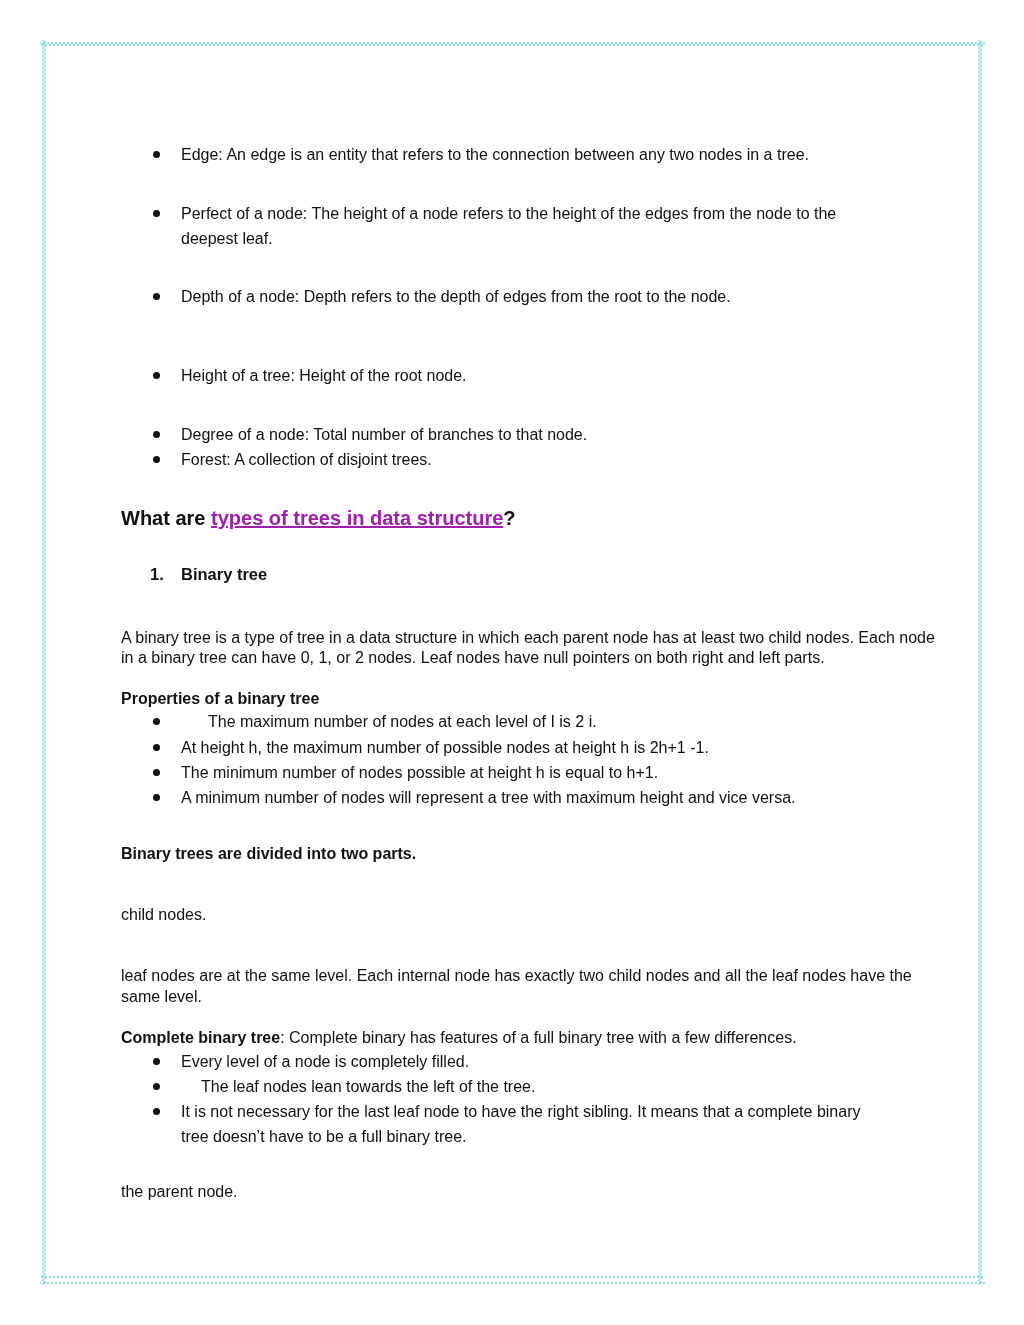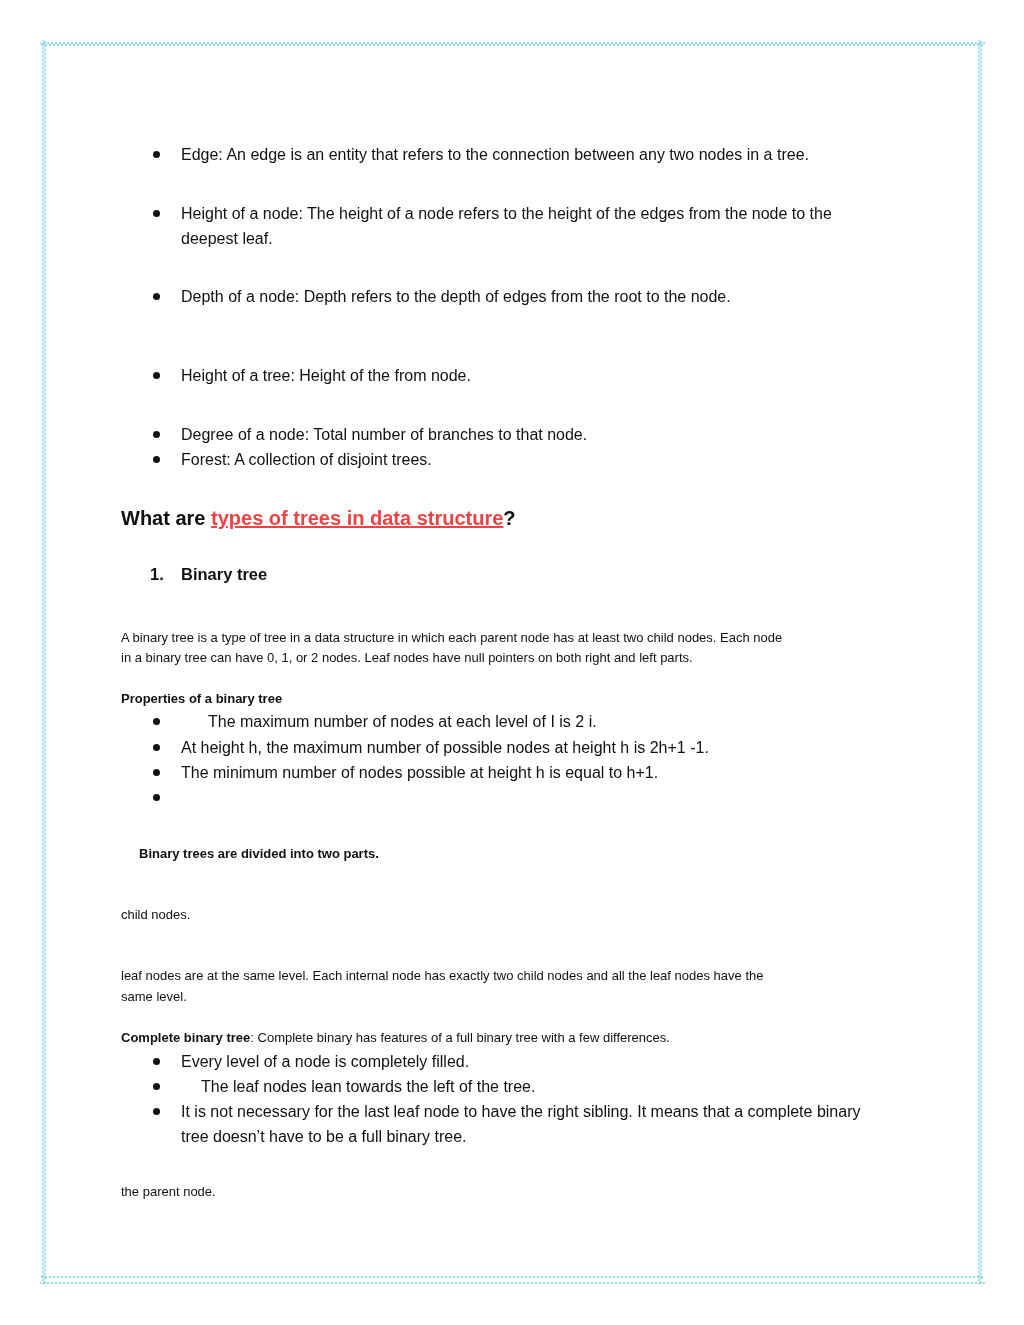--- a/index.html
+++ b/index.html
@@ -3,24 +3,24 @@
 <meta charset="utf-8">
 <style>
   html, body { margin: 0; padding: 0; background: #ffffff; }
   body { width: 1024px; height: 1325px; position: relative; overflow: hidden;
          font-family: "Liberation Sans", "DejaVu Sans", sans-serif; color: #111; }
   .border { position: absolute; left: 40px; top: 40px; width: 945px; height: 1244px; }
   .border svg { position: absolute; left: 0; top: 0; }
   .page { position: absolute; left: 0; top: 0; width: 936px; height: 1325px; }
   .t { position: absolute; white-space: nowrap; }
   .b16 { font-size: 16px; line-height: 25px; }
-  .b14 { font-size: 13px; line-height: 20.5px; text-align: center; }
+  .b14 { font-size: 16px; line-height: 20.5px; text-align: center; }
   .bullet { position: absolute; width: 7px; height: 7px; border-radius: 50%; background: #111; }
   .h2 { font-size: 20px; font-weight: bold; }
-  .h2 a { color: #ef4444; text-decoration: underline; }
+  .h2 a { color: #a21caf; text-decoration: underline; }
   .strong { font-weight: bold; }
 </style>
 </head>
 <body>
 
 <div class="border">
   <svg width="945" height="1244" viewBox="0 0 945 1244" xmlns="http://www.w3.org/2000/svg">
     <defs>
       <pattern id="zh" width="8" height="8" patternUnits="userSpaceOnUse">
         <polyline points="0,2 2,6 4,2 6,6 8,2" fill="none" stroke="#7fd3dc" stroke-width="1"></polyline>
@@ -36,28 +36,28 @@
   </svg>
 </div>
 
 <div class="page">
 
   <div>
     <span class="bullet" style="left:153px;top:151px;"></span>
     <span class="t b16" style="left:181px;top:142px;">Edge: An edge is an entity that refers to the connection between any two nodes in a tree.</span>
 
     <span class="bullet" style="left:153px;top:210px;"></span>
-    <span class="t b16" style="left:181px;top:201px;">Height of a node: The height of a node refers to the height of the edges from the node to the</span>
+    <span class="t b16" style="left:181px;top:201px;">Perfect of a node: The height of a node refers to the height of the edges from the node to the</span>
     <span class="t b16" style="left:181px;top:226px;">deepest leaf.</span>
 
     <span class="bullet" style="left:153px;top:293px;"></span>
     <span class="t b16" style="left:181px;top:284px;">Depth of a node: Depth refers to the depth of edges from the root to the node.</span>
 
     <span class="bullet" style="left:153px;top:372px;"></span>
-    <span class="t b16" style="left:181px;top:363px;">Height of a tree: Height of the from node.</span>
+    <span class="t b16" style="left:181px;top:363px;">Height of a tree: Height of the root node.</span>
 
     <span class="bullet" style="left:153px;top:431px;"></span>
     <span class="t b16" style="left:181px;top:422px;">Degree of a node: Total number of branches to that node.</span>
 
     <span class="bullet" style="left:153px;top:456px;"></span>
     <span class="t b16" style="left:181px;top:447px;">Forest:  A collection of disjoint trees.</span>
   </div>
 
   <div class="t h2" style="left:121px;top:507px;">
     <span>What are </span><a href="#">types of trees in data structure</a><span>?</span>
@@ -71,22 +71,23 @@
 
   <span class="t b14 strong" style="left:121px;top:689px;">Properties of a binary tree</span>
 
   <span class="bullet" style="left:153px;top:718px;"></span>
   <span class="t b16" style="left:181px;top:709px;margin-left:27px;">The maximum number of nodes at each level of I is 2 i.</span>
   <span class="bullet" style="left:153px;top:744px;"></span>
   <span class="t b16" style="left:181px;top:735px;">At height h, the maximum number of possible nodes at height h is 2h+1 -1.</span>
   <span class="bullet" style="left:153px;top:769px;"></span>
   <span class="t b16" style="left:181px;top:760px;">The minimum number of nodes possible at height h is equal to h+1.</span>
   <span class="bullet" style="left:153px;top:794px;"></span>
+  <span class="t b16" style="left:181px;top:785px;">A minimum number of nodes will represent a tree with maximum height and vice versa.</span>
 
-  <span class="t b14 strong" style="left:139px;top:844px;">Binary trees are divided into two parts.</span>
+  <span class="t b14 strong" style="left:121px;top:844px;">Binary trees are divided into two parts.</span>
 
   <span class="t b14" style="left:121px;top:905px;">child nodes.</span>
 
   <span class="t b14" style="left:121px;top:966px;">leaf nodes are at the same level. Each internal node has exactly two child nodes and all the leaf nodes have the</span>
   <span class="t b14" style="left:121px;top:987px;">same level.</span>
 
   <div class="t b14" style="left:121px;top:1028px;">
     <span class="strong">Complete binary tree</span><span>: Complete binary has features of a full binary tree with a few differences.</span>
   </div>
   <span class="bullet" style="left:153px;top:1058px;"></span>

